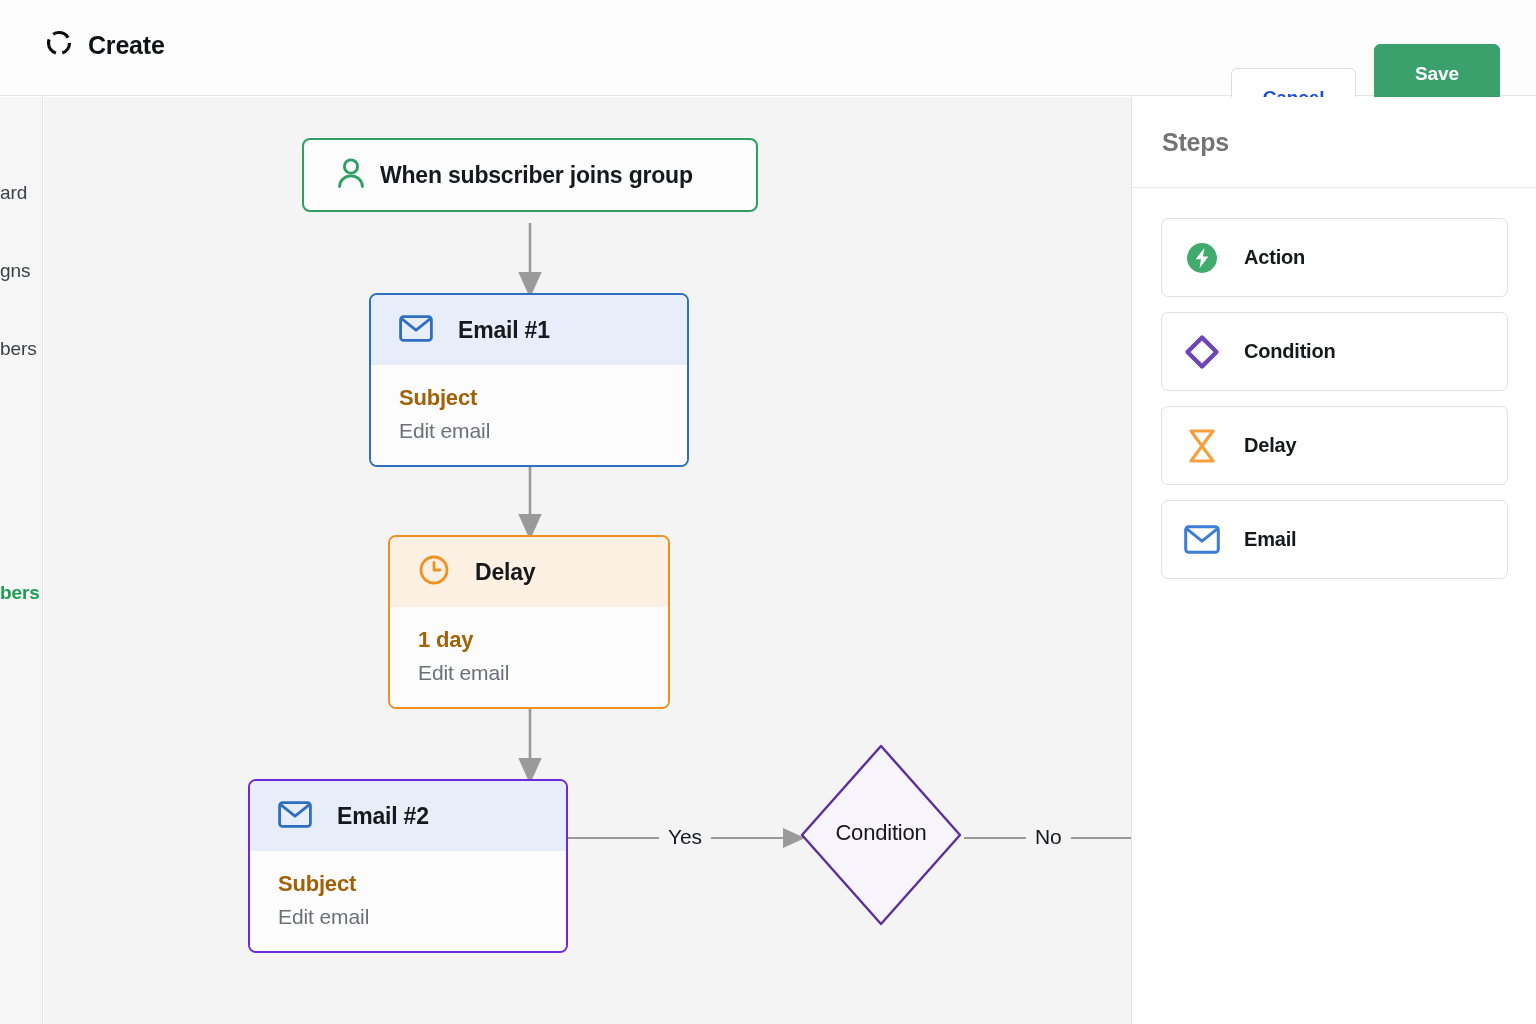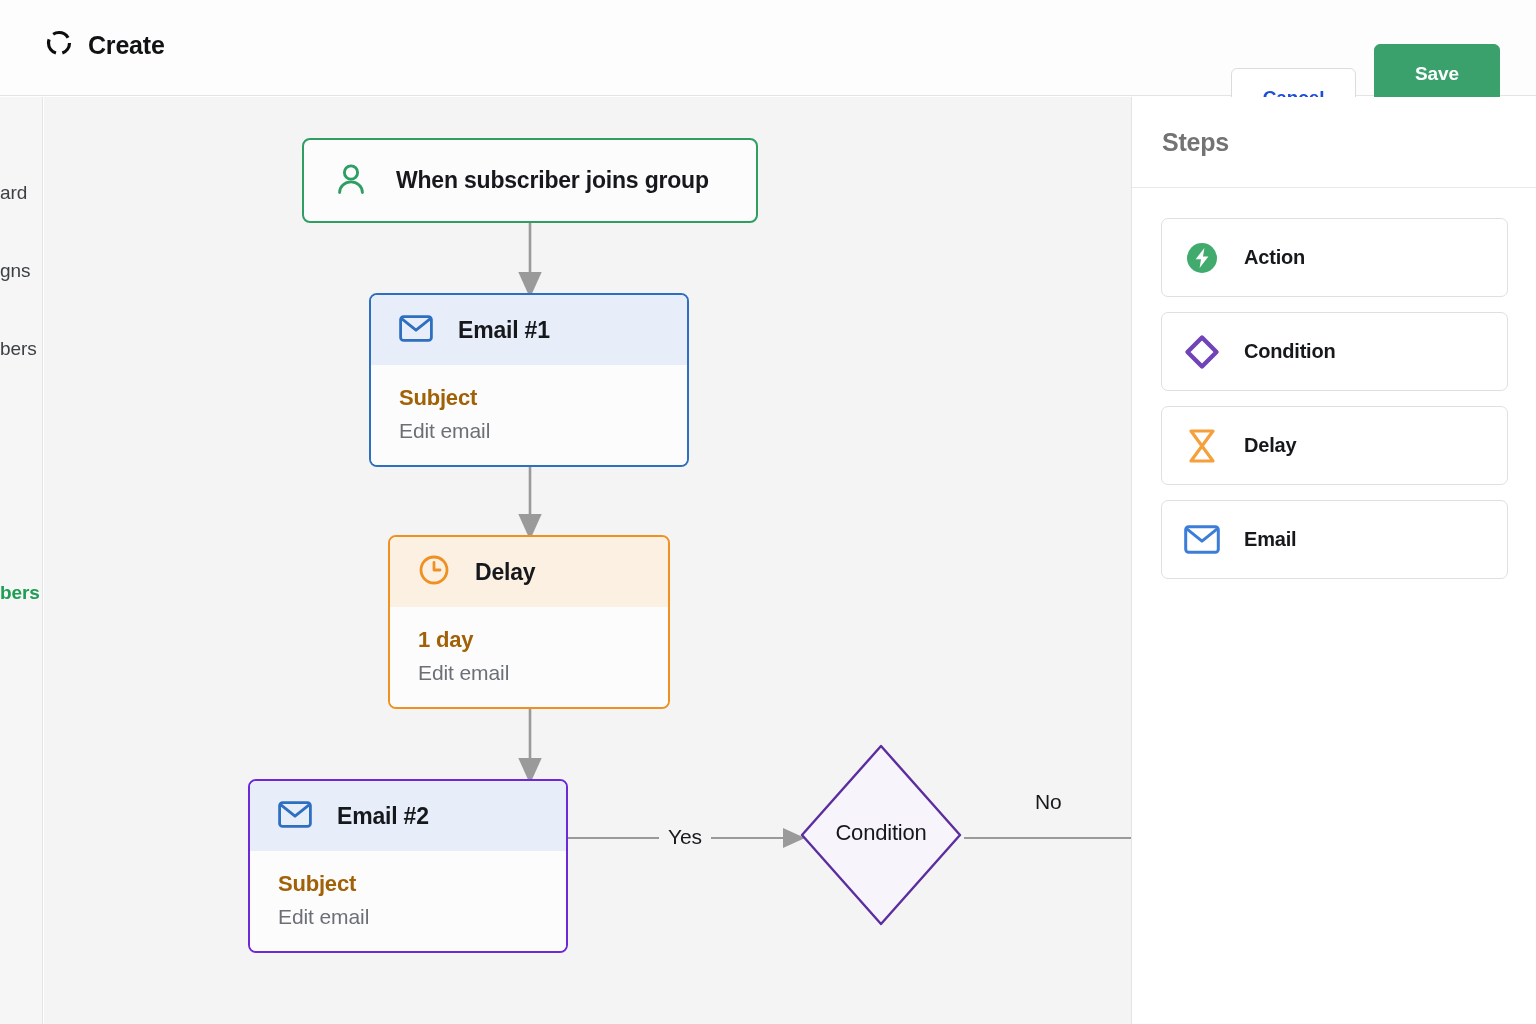--- a/index.html
+++ b/index.html
@@ -58,23 +58,23 @@
   .canvas {
     position: absolute; left: 44px; top: 97px; width: 1087px; height: 927px;
     background: #f4f4f4; overflow: hidden;
   }
   .canvas-svg { position: absolute; left: 0; top: 0; }
 
   
   .node { position: absolute; border-radius: 8px; background: #fcfcfd; }
 
   .node-trigger {
-    left: 258px; top: 41px; width: 456px; height: 85px;
+    left: 258px; top: 41px; width: 456px; height: 74px;
     border: 2px solid #2e9e63;
-    display: flex; align-items: center; padding-left: 32px; gap: 30px;
+    display: flex; align-items: center; padding-left: 32px; gap: 14px;
   }
   .trigger-label {
     font-size: 23px; font-weight: 700; color: #16181c; letter-spacing: -0.2px;
   }
 
   .node-card { border-radius: 8px; overflow: hidden; }
   .card-head {
     height: 70px; display: flex; align-items: center; gap: 25px;
     padding-left: 28px;
   }
@@ -251,21 +251,21 @@
     </div>
 
     <div class="node-condition">
       <svg class="cond-diamond" viewBox="0 0 166 186">
         <path d="M83 4 L162 93 L83 182 L4 93 Z" fill="#f7f4fb" stroke="#5b2d9e" stroke-width="2.4" stroke-linejoin="round"></path>
       </svg>
       <div class="cond-text">Condition</div>
     </div>
 
     <div class="edge-label" style="left:615px; top:728px;">Yes</div>
-    <div class="edge-label" style="left:982px; top:693px;">No</div>
+    <div class="edge-label" style="left:982px; top:728px;">No</div>
   </div>
 
   <div class="steps-panel">
     <div class="steps-header">
       <span class="steps-title">Steps</span>
     </div>
     <div class="steps-list">
 
       <div class="step-item">
         <span class="step-icon">

